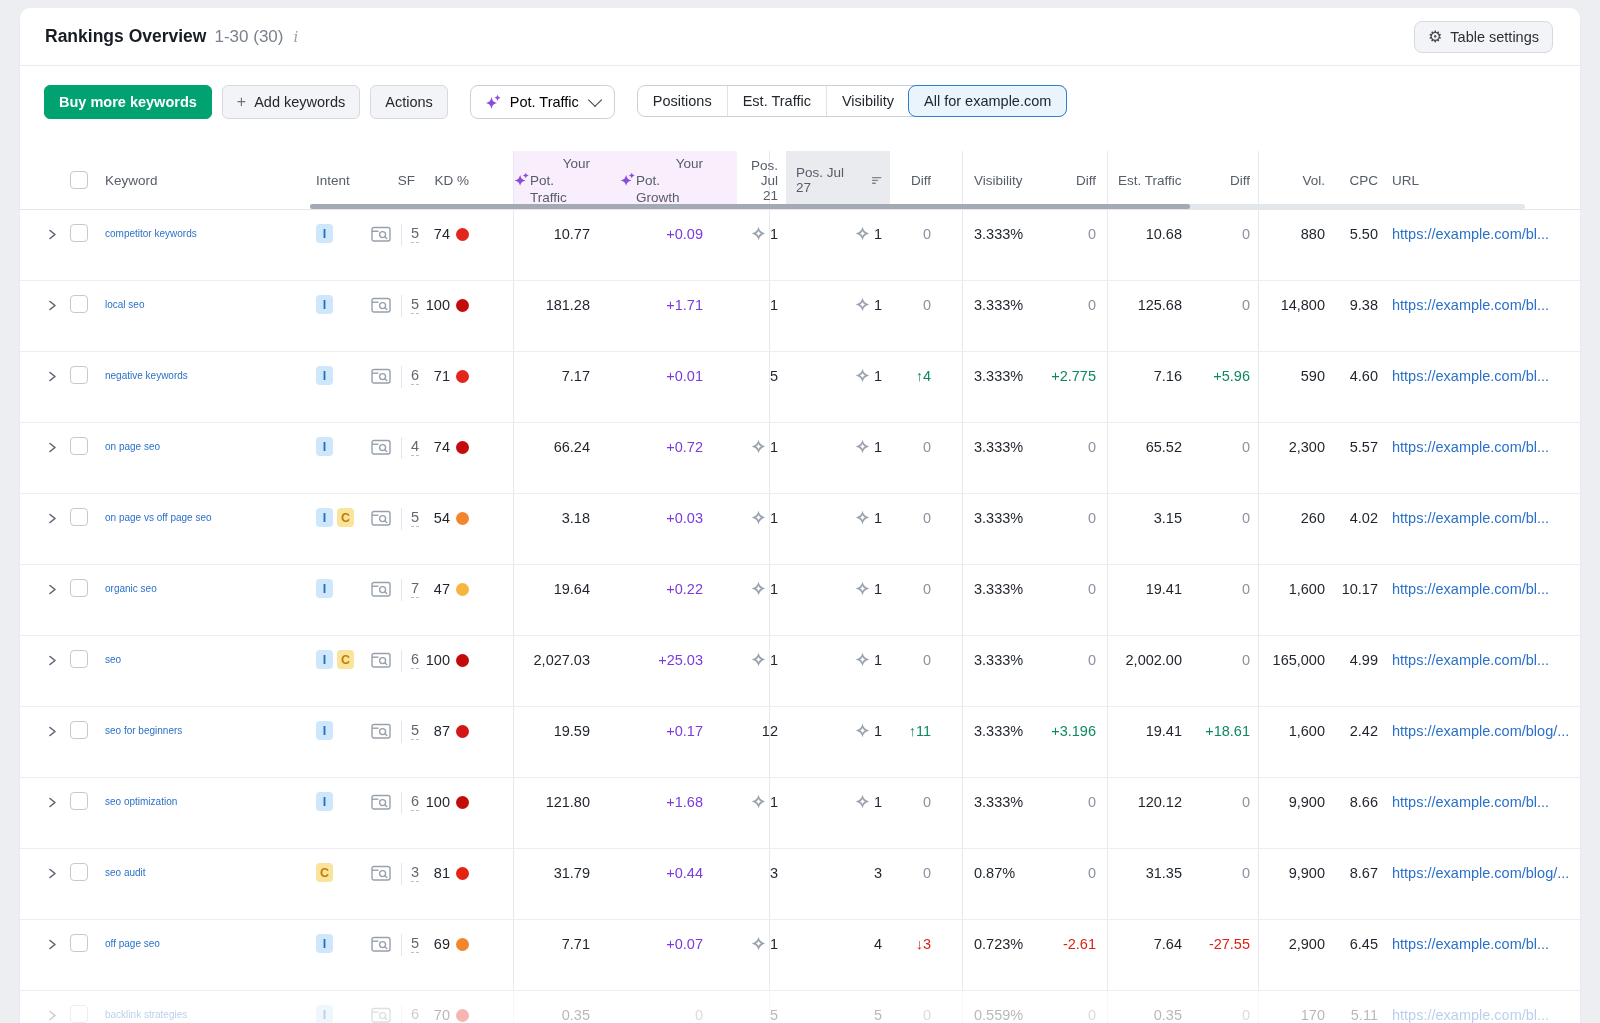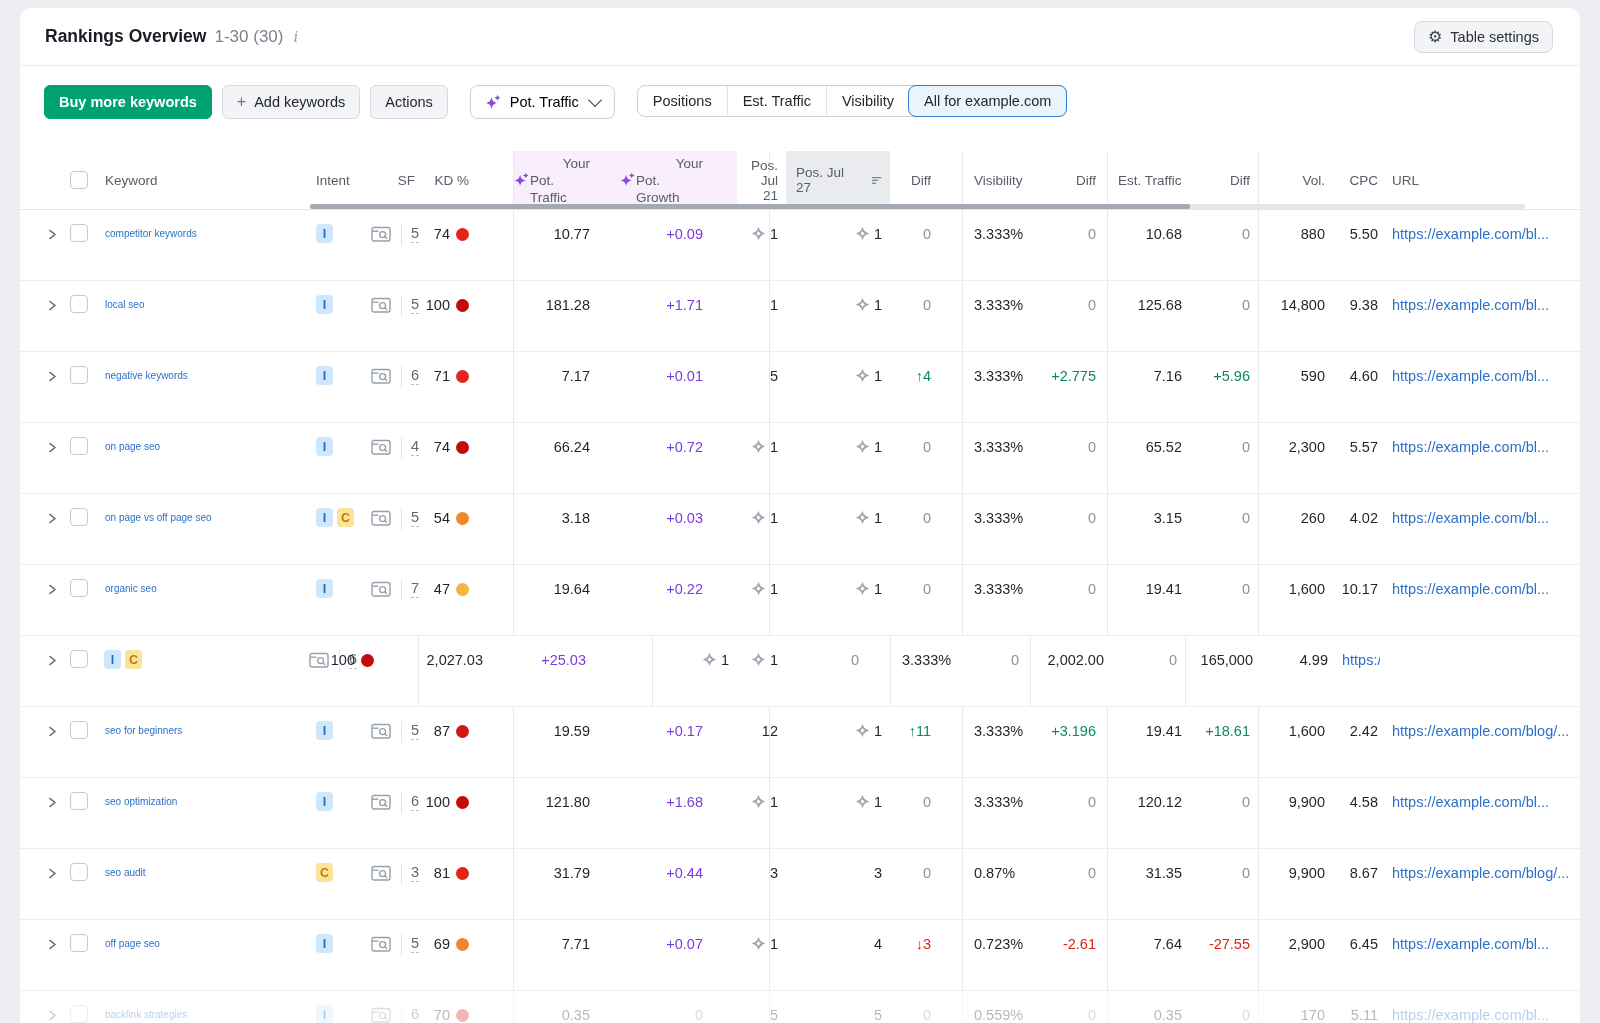--- a/index.html
+++ b/index.html
@@ -524,20 +524,23 @@
       </div>
       <div class="row grid">
         <div class="cell exp">
           <svg width="12" height="13" viewBox="0 0 12 13">
             <polyline points="4,2.5 9,6.5 4,10.5" fill="none" stroke="#5b6470" stroke-width="1.6" stroke-linecap="round" stroke-linejoin="round"></polyline>
           </svg>
         </div>
         <div class="cell">
           <span class="cbox"></span>
         </div>
+        <div class="cell c-kw">
+          <a class="kwlink">seo</a>
+        </div>
         <div class="cell c-intent">
           <span class="badge b-i">I</span>
           <span class="badge b-c">C</span>
         </div>
         <div class="cell c-sf">
           <svg width="20" height="17" viewBox="0 0 20 17" class="sficon">
             <rect x="1" y="1.5" width="18" height="13.5" rx="2" fill="none" stroke="#97a0ab" stroke-width="1.4"></rect>
             <line x1="1" y1="5.2" x2="7.5" y2="5.2" stroke="#97a0ab" stroke-width="1.4"></line>
             <circle cx="11.6" cy="8.6" r="3" fill="none" stroke="#97a0ab" stroke-width="1.4"></circle>
             <line x1="13.8" y1="10.8" x2="15.8" y2="12.6" stroke="#97a0ab" stroke-width="1.4" stroke-linecap="round"></line>
@@ -672,21 +675,21 @@
             <path d="M8 5.4 C8.6 6.6 9.4 7.4 10.6 8 C9.4 8.6 8.6 9.4 8 10.6 C7.4 9.4 6.6 8.6 5.4 8 C6.6 7.4 7.4 6.6 8 5.4 Z" fill="#fff"></path>
           </svg>
           <span class="num">1</span>
         </div>
         <div class="cell r c-d1 zero">0</div>
         <div class="cell bl c-vis num">3.333%</div>
         <div class="cell r c-vd zero">0</div>
         <div class="cell r bl c-est num">120.12</div>
         <div class="cell r c-ed zero">0</div>
         <div class="cell r bl c-vol num">9,900</div>
-        <div class="cell r c-cpc num">4.58</div>
+        <div class="cell r c-cpc num">8.66</div>
         <div class="cell c-url">
           <a class="urllink">https://example.com/bl...</a>
         </div>
       </div>
       <div class="row grid">
         <div class="cell exp">
           <svg width="12" height="13" viewBox="0 0 12 13">
             <polyline points="4,2.5 9,6.5 4,10.5" fill="none" stroke="#5b6470" stroke-width="1.6" stroke-linecap="round" stroke-linejoin="round"></polyline>
           </svg>
         </div>

